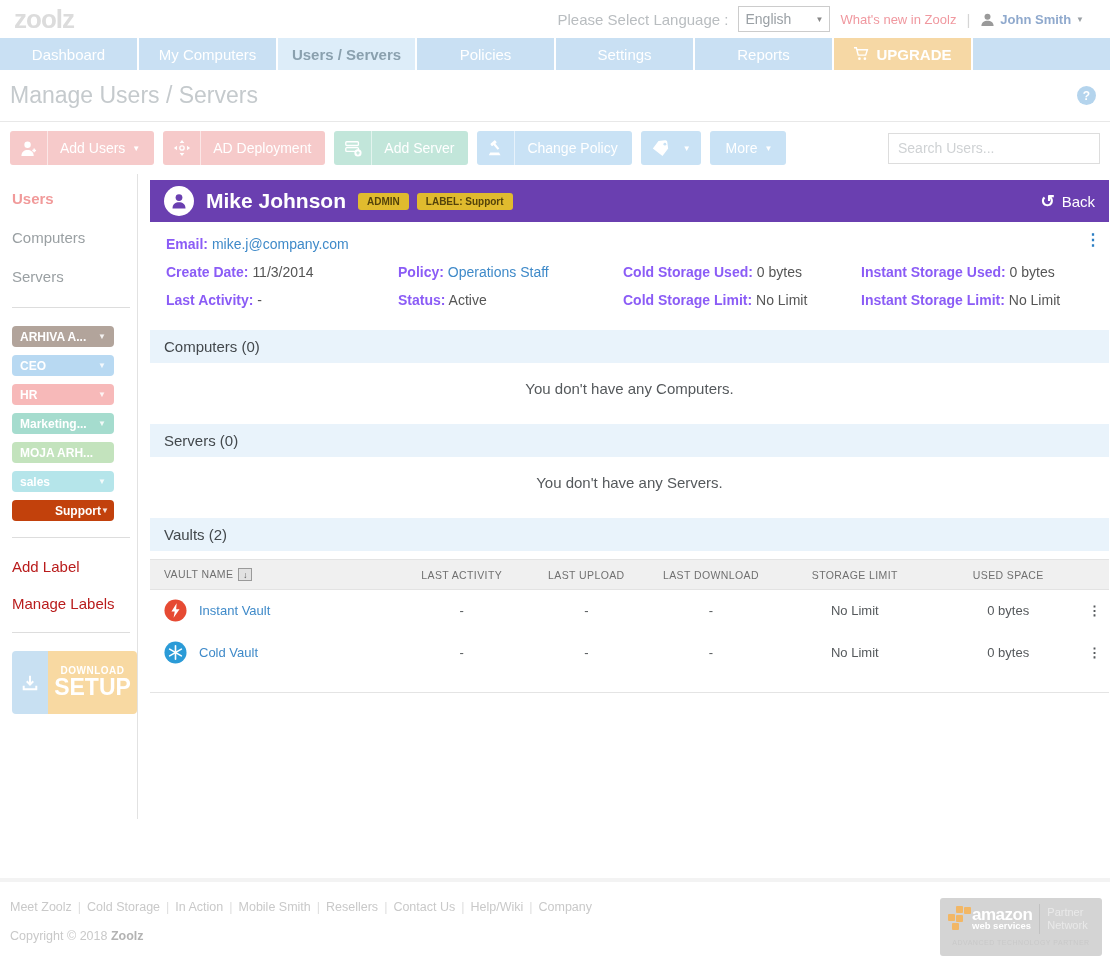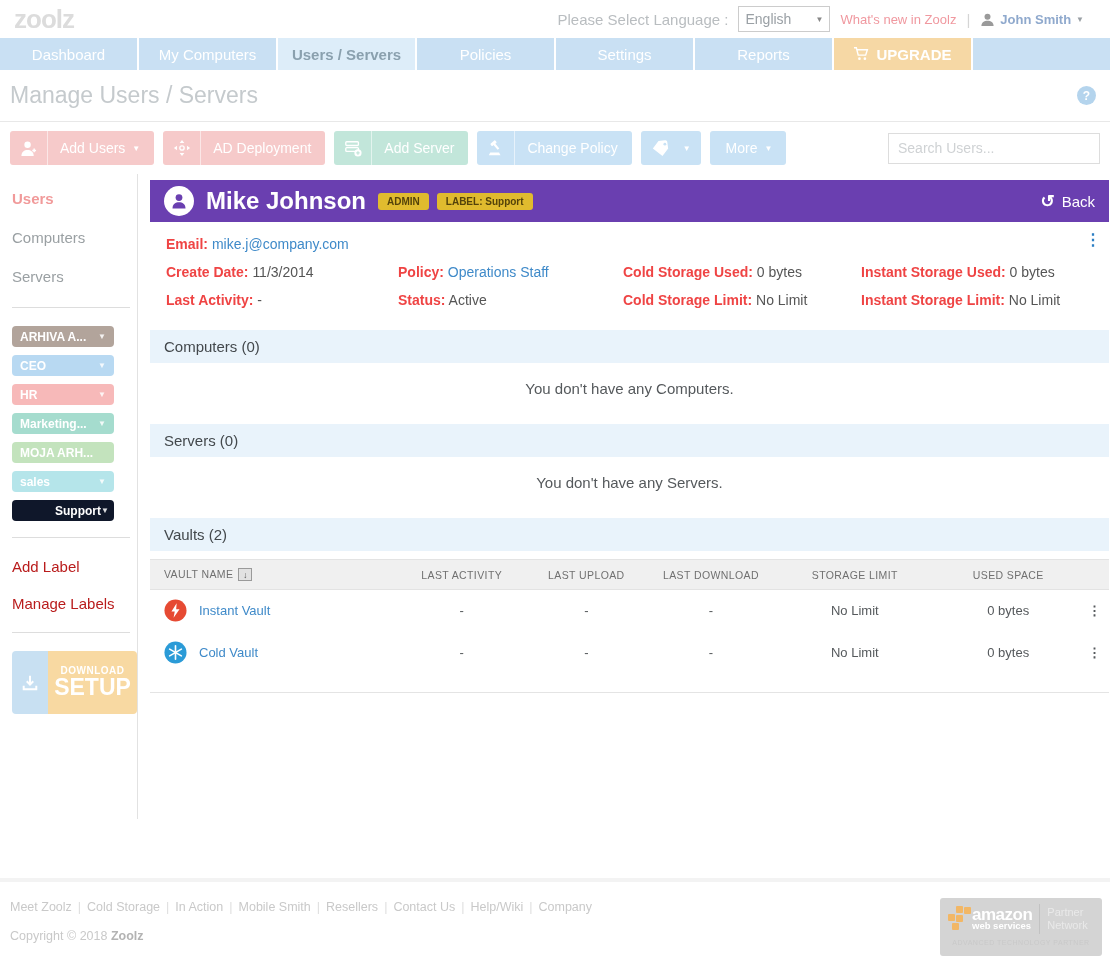--- a/index.html
+++ b/index.html
@@ -56,32 +56,32 @@
   .dl-setup { display:flex; width:125px; height:63px; margin-top:14px; border-radius:4px; overflow:hidden; cursor:pointer; }
   .dl-left { width:36px; background:#c8e0f2; display:flex; align-items:center; justify-content:center; }
   .dl-right { flex:1; background:#f8d9a2; color:#fff; display:flex; flex-direction:column; align-items:center; justify-content:center; line-height:1; }
   .dl-right .t1 { font-size:10px; font-weight:bold; letter-spacing:.5px; }
   .dl-right .t2 { font-size:23px; font-weight:bold; }
 
   
   .content { flex:1; margin:6px 6px 0 12px; border-bottom:1px solid #e4e4e4; padding-bottom:18px; }
   .user-hero { height:42px; background:#6a3fb0; display:flex; align-items:center; padding:0 14px; color:#fff; }
   .avatar { width:30px; height:30px; border-radius:50%; background:#fff; display:flex; align-items:center; justify-content:center; margin-right:12px; }
-  .user-name { font-size:24px; font-weight:bold; margin-right:12px; }
+  .user-name { font-size:21px; font-weight:bold; margin-right:12px; }
   .badge { background:#e0bb2e; color:#54430a; font-size:10px; font-weight:bold; border-radius:3px; padding:3px 9px; margin-right:8px; }
   .back-btn { margin-left:auto; display:flex; align-items:center; gap:7px; font-size:15px; cursor:pointer; }
   .back-ic { font-size:17px; font-weight:bold; }
 
   .details { position:relative; padding:14px 16px 16px 16px; }
   .d-row { display:flex; margin-bottom:12px; font-size:14px; }
   .d-cell { width:232px; }
   .d-cell.c2 { width:225px; }
   .d-cell.c3 { width:238px; }
   .d-cell.c4 { flex:1; }
-  .d-lab { font-weight:bold; color:#ef4444; }
+  .d-lab { font-weight:bold; color:#8b5cf6; }
   .d-val { color:#555; }
   a.lnk { color:#3f8ac9; text-decoration:none; cursor:pointer; }
   .kebab { position:absolute; top:10px; right:8px; color:#2d7fc4; font-size:16px; font-weight:bold; letter-spacing:0; cursor:pointer; line-height:1; }
 
   .section-head { background:#e9f3fb; height:33px; display:flex; align-items:center; padding:0 14px; font-size:15px; color:#43484c; margin-top:14px; }
   .empty-msg { text-align:center; font-size:15px; color:#55595c; padding:17px 0 13px 0; }
 
   table.vaults { width:100%; border-collapse:collapse; margin-top:8px; }
   table.vaults thead th { background:#f0f0f0; border-top:1px solid #e3e3e3; border-bottom:1px solid #e3e3e3; font-size:10.5px; color:#707070; font-weight:normal; letter-spacing:.4px; height:30px; text-align:center; }
   table.vaults thead th.first { text-align:left; padding-left:14px; }
@@ -240,21 +240,21 @@
         <span class="caret">▼</span>
       </div>
     <div class="pill" style="background-color: rgb(195, 227, 189); gap: 33px;">
         <span>MOJA ARH...</span>
         <span class="caret">▼</span>
       </div>
     <div class="pill" style="background-color: rgb(181, 229, 234);">
         <span>sales</span>
         <span class="caret">▼</span>
       </div>
-    <div class="pill" style="background-color: #0f172a; padding-left: 43px;">
+    <div class="pill" style="background-color: #c2410c; padding-left: 43px;">
         <span>Support</span>
         <span class="caret">▼</span>
       </div>
     <hr class="side-sep" style="margin-top:16px">
     <div class="side-link">Add Label</div>
     <div class="side-link">Manage Labels</div>
     <hr class="side-sep">
     <div class="dl-setup">
       <div class="dl-left">
         <svg width="18" height="18" viewBox="0 0 20 20">

